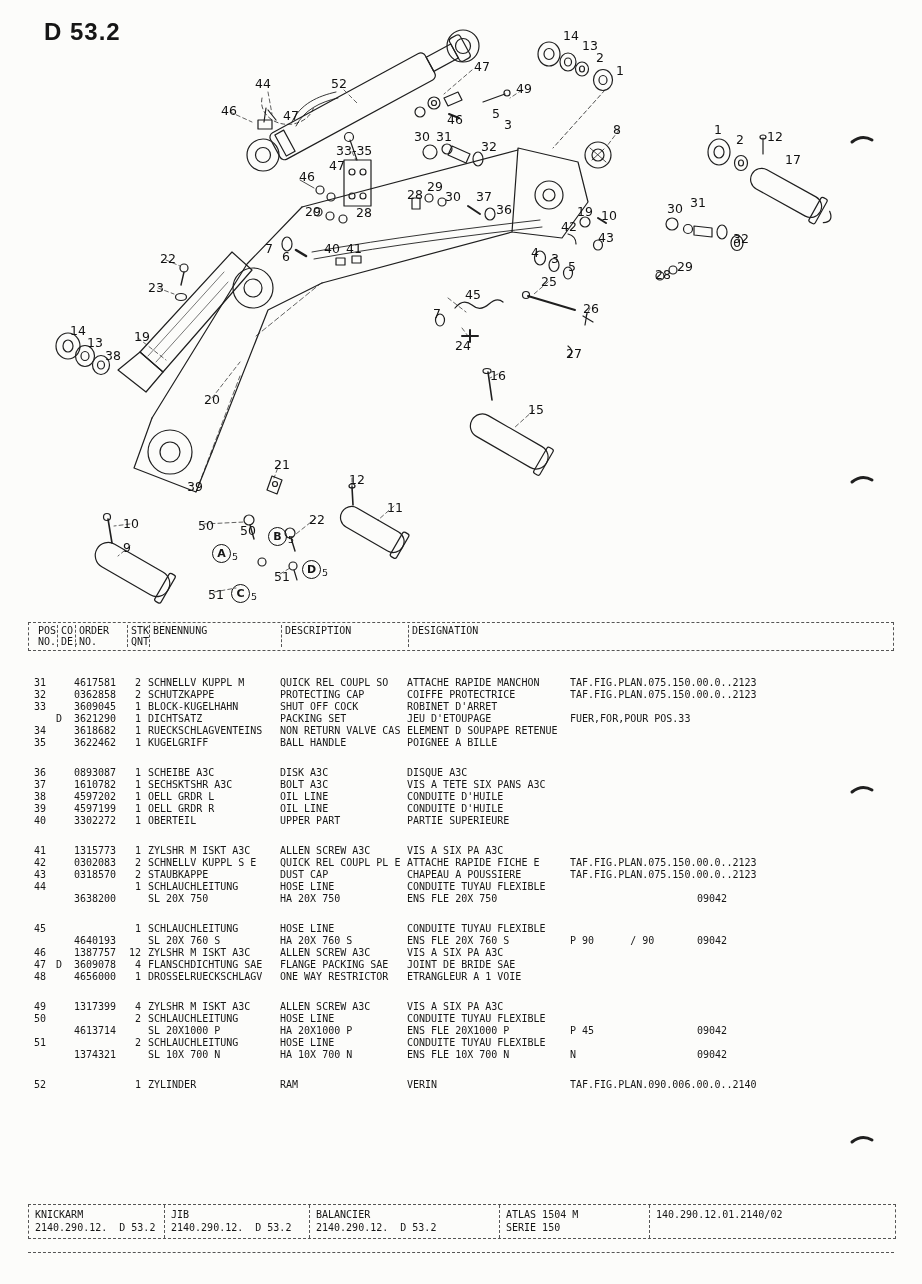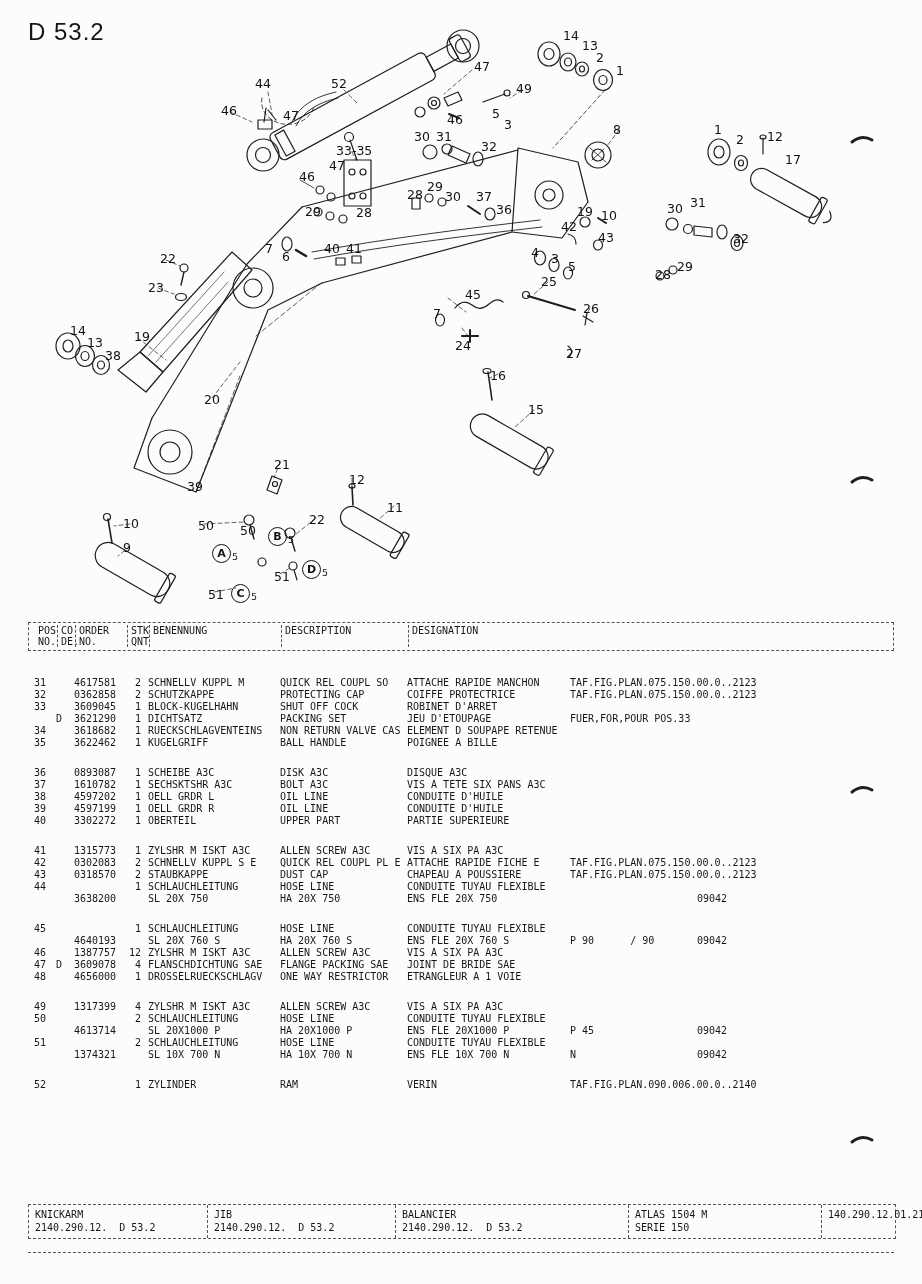--- a/index.html
+++ b/index.html
@@ -1,19 +1,19 @@
 <!DOCTYPE html>
 <html><head>
 <meta charset="utf-8">
 <style>
   html,body{margin:0;padding:0;background:#888;}
   .page{position:relative;width:922px;height:1284px;background:#fcfcfa;color:#161616;
         font-family:"DejaVu Sans Mono",monospace;overflow:hidden;}
-  .title{position:absolute;left:28px;top:18px;font-family:"Liberation Sans",sans-serif;
-         font-weight:normal;font-size:24px;letter-spacing:1px;}
+  .title{position:absolute;left:44px;top:18px;font-family:"Liberation Sans",sans-serif;
+         font-weight:bold;font-size:24px;letter-spacing:1px;}
   svg.bg{position:absolute;left:0;top:0;z-index:0;}
   #labels{position:absolute;left:0;top:0;width:922px;height:640px;z-index:2;}
   .plabel{position:absolute;font-family:"DejaVu Sans",sans-serif;font-size:12.5px;line-height:1;color:#111;}
   .callout{position:absolute;line-height:1;}
   .callout i{display:inline-block;width:17px;height:17px;border:1.7px solid #111;border-radius:50%;
              text-align:center;line-height:17px;font-style:normal;font-weight:bold;
              font-size:11px;font-family:"DejaVu Sans",sans-serif;}
   .callout u{text-decoration:none;font-size:9.5px;font-family:"DejaVu Sans",sans-serif;vertical-align:-3px;margin-left:1px;}
   
   .table{position:absolute;left:28px;top:622px;width:866px;z-index:3;font-size:10px;}
@@ -27,21 +27,21 @@
   .group{margin-bottom:18px;}
   .row{line-height:12px;height:12px;}
   .c{white-space:pre;overflow:visible;}
   .c.pos{padding-left:6px;}
   .c.qty{text-align:right;padding-right:7px;}
   .c.rem{position:relative;}
   .c.rem .note{position:absolute;left:127px;top:0;}
   
   .footer{position:absolute;left:28px;top:1204px;width:866px;z-index:3;
           border:1px dashed #555;display:grid;grid-template-columns:135px 145px 190px 150px 1fr;
-          font-size:10px;gap:43px;}
+          font-size:10px;}
   .fcell{padding:3px 0 4px 6px;}
   .fcell + .fcell{border-left:1px dashed #555;}
   .fcell .l{display:block;white-space:pre;line-height:13px;}
   .bottomline{position:absolute;left:28px;width:866px;top:1252px;border-top:1px dashed #555;z-index:3;}
 </style>
 </head>
 <body>
 
 <div class="page">
 

